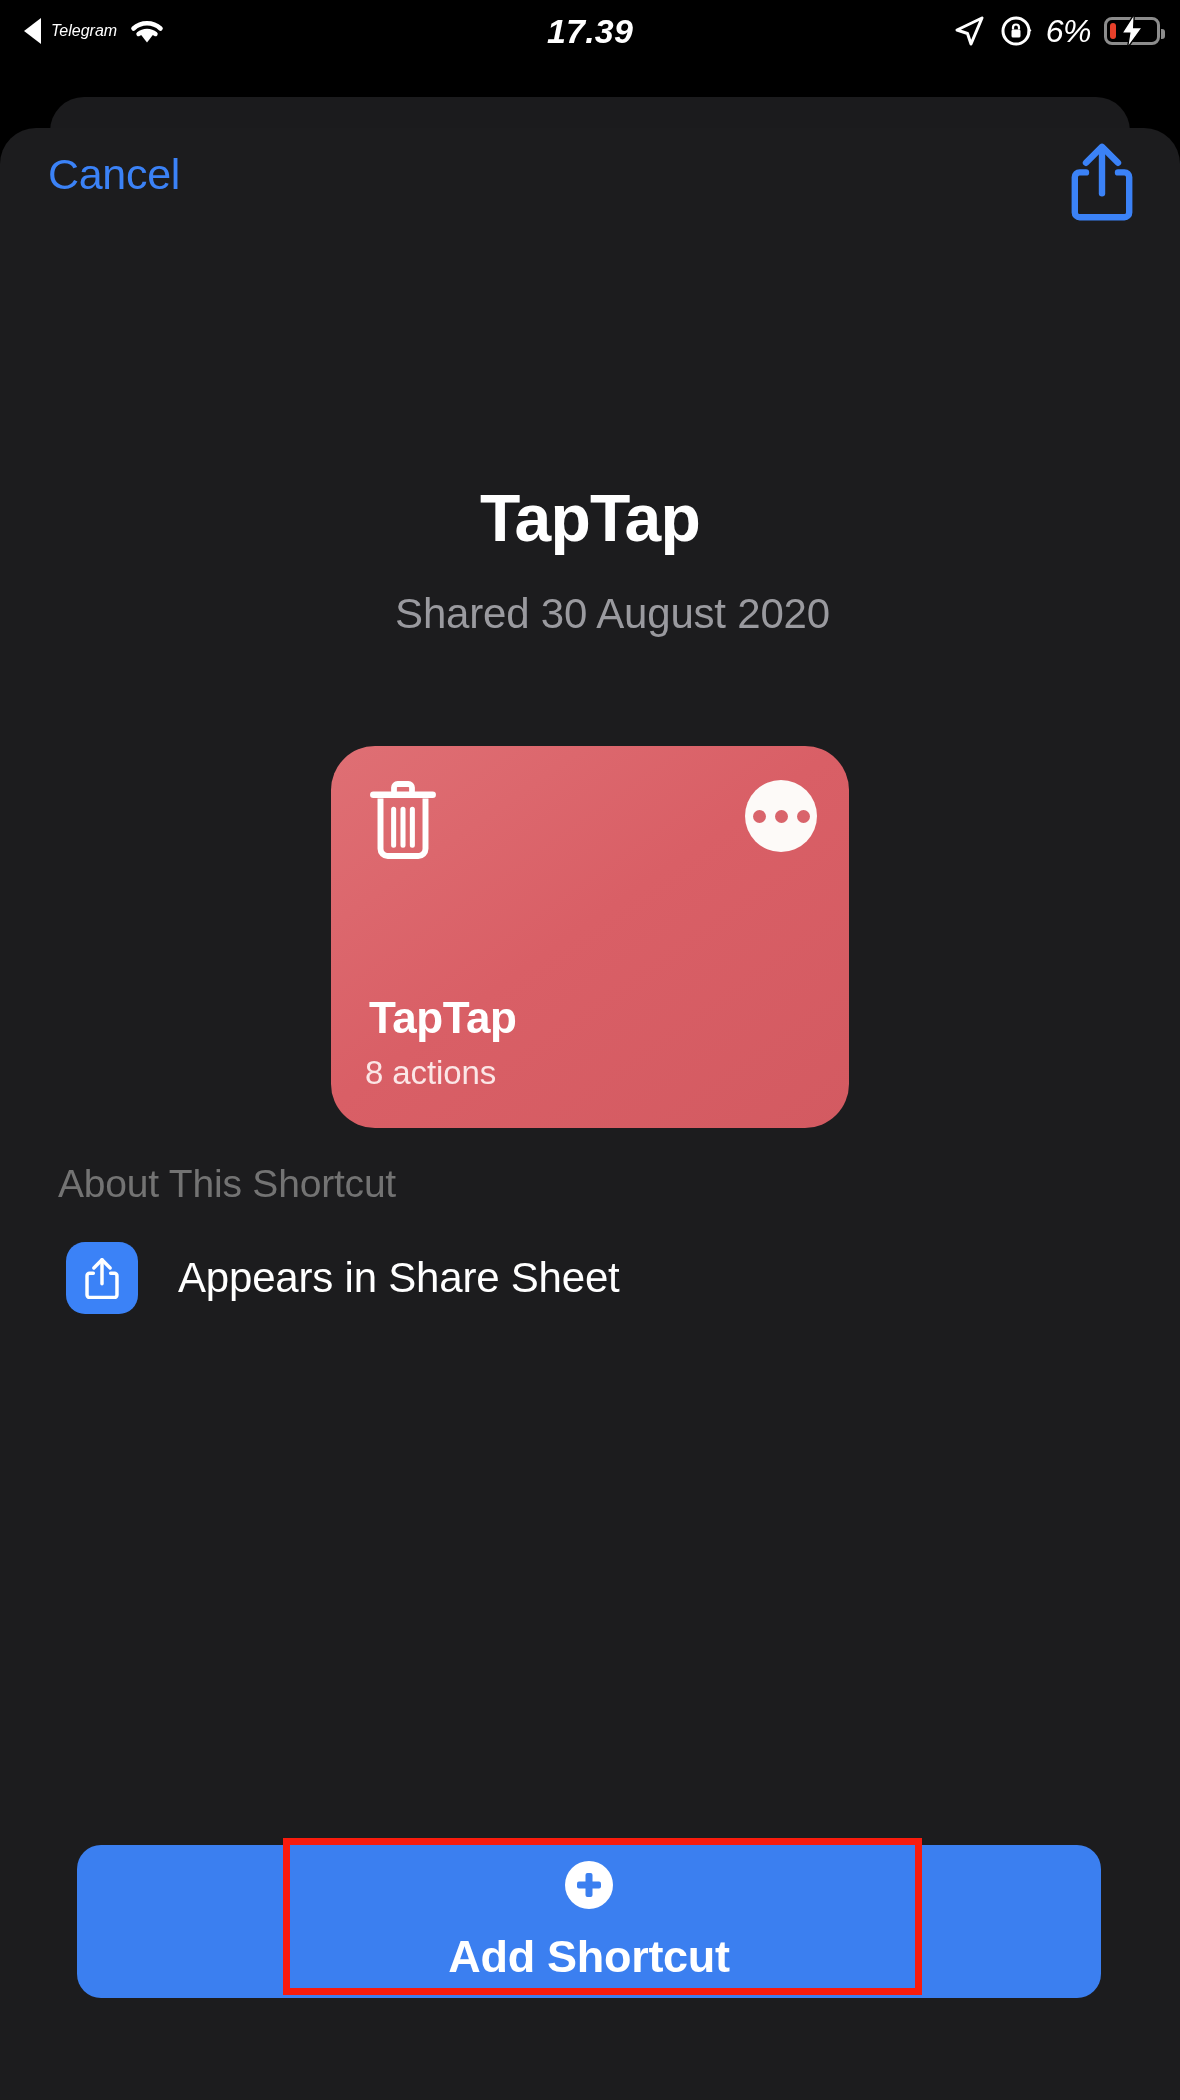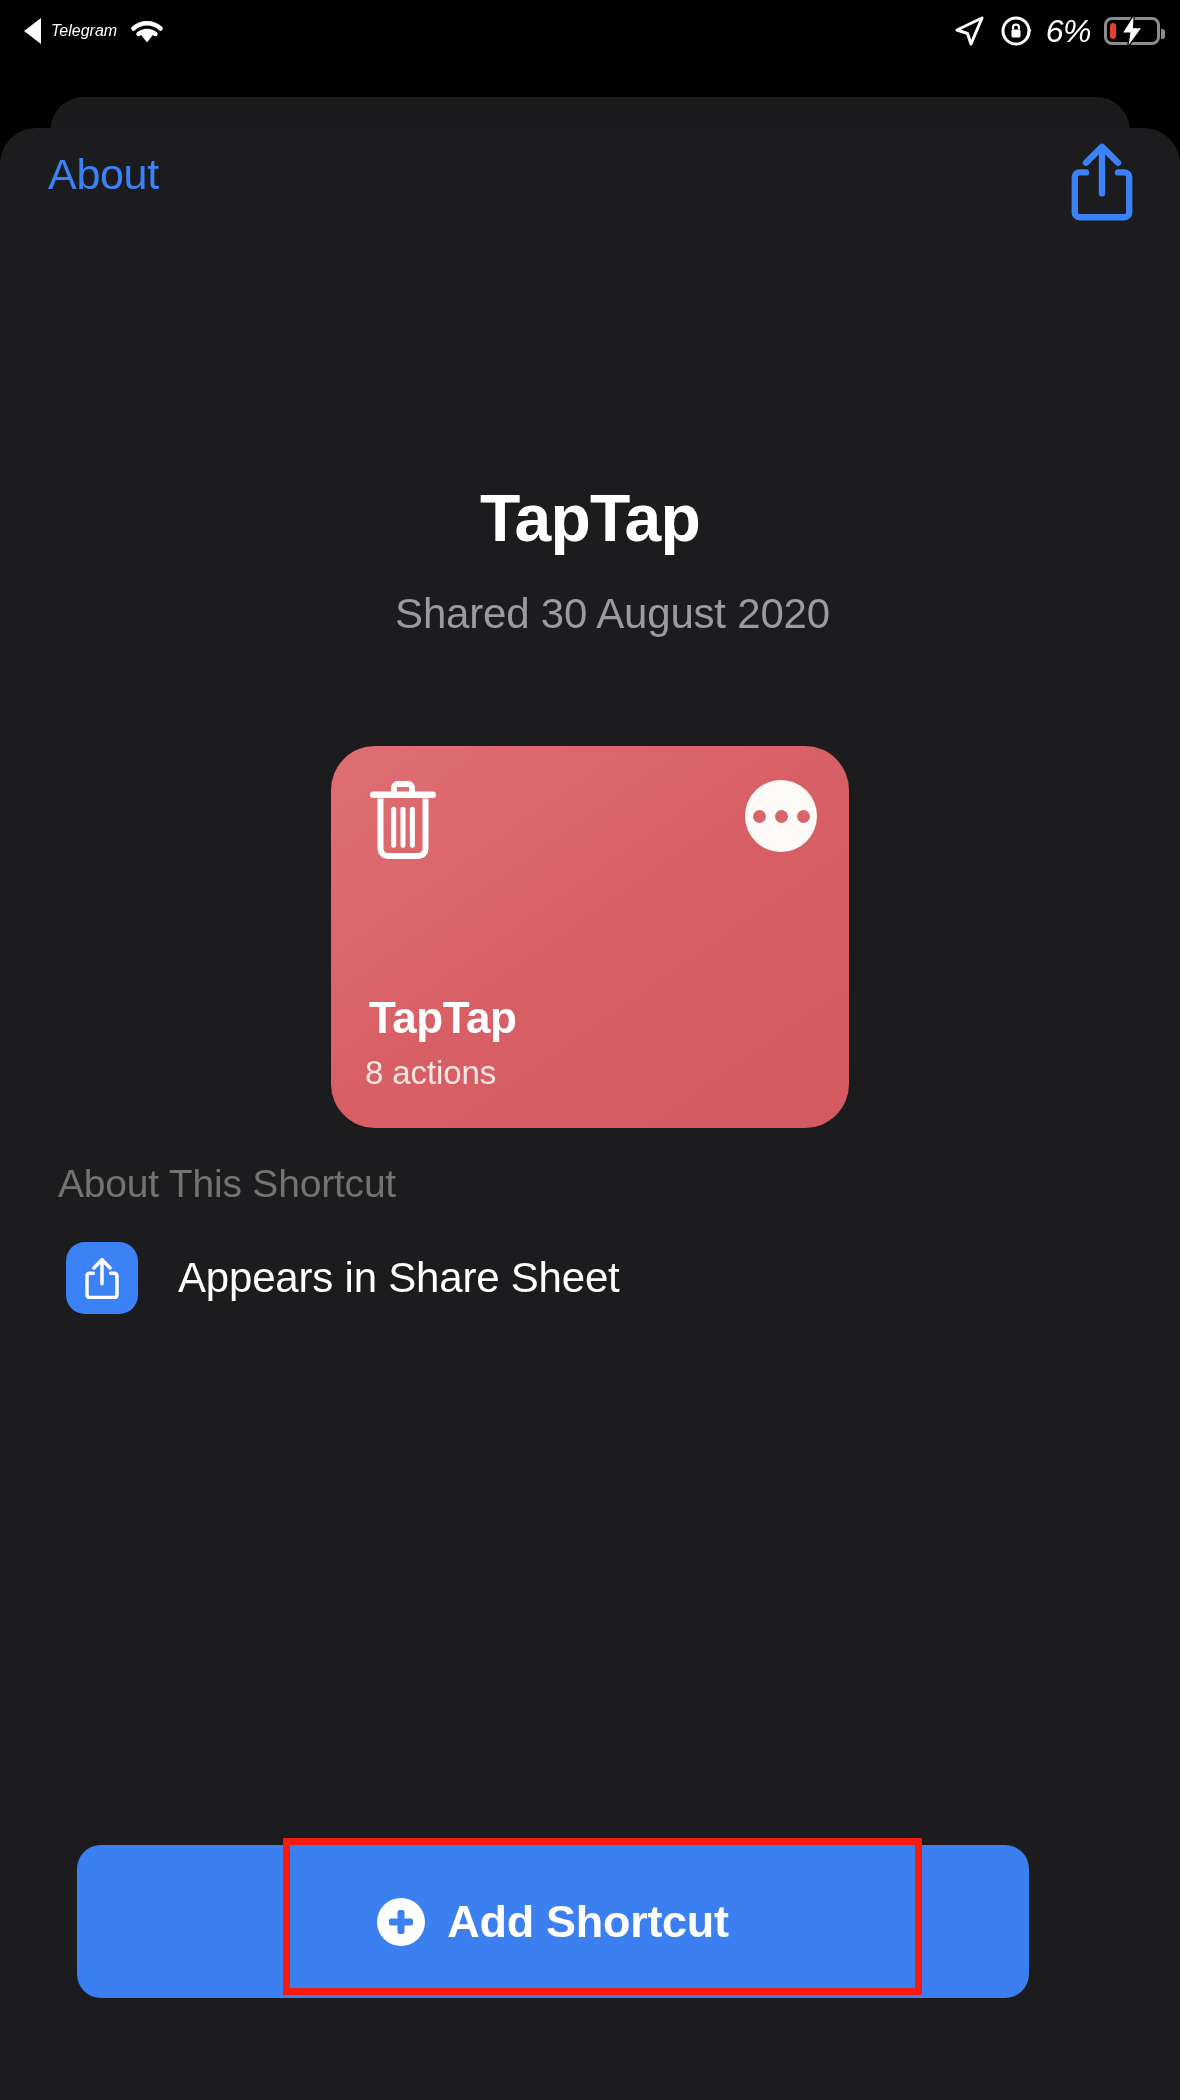--- a/index.html
+++ b/index.html
@@ -273,31 +273,32 @@
     color: #ffffff;
     letter-spacing: -0.2px;
     margin-left: 8px;
   }
 
   
   #add-shortcut-button {
     position: absolute;
     left: 77px;
     top: 1717px;
-    width: 952px;
+    width: 1024px;
     height: 153px;
     border-radius: 24px;
     background: #3b7ff0;
     display: flex;
     align-items: center;
     justify-content: center;
     gap: 22px;
     cursor: pointer;
     border: none;
     font-family: "Liberation Sans", sans-serif;
+    flex-direction: column;
   }
   #add-plus-icon {
     width: 48px;
     height: 48px;
     border-radius: 50%;
     background: #ffffff;
     position: relative;
     flex: none;
   }
   #add-plus-icon::before,
@@ -346,20 +347,21 @@
     <div id="status-left">
       <span class="back-tri"></span>
       <span>Telegram</span>
       <svg width="40" height="32" viewBox="0 0 40 32">
         <path d="M20 27.5 L27 18.5 A11.5 11.5 0 0 0 13 18.5 Z" fill="#ffffff"></path>
         <path d="M6.5 13.5 A20 20 0 0 1 33.5 13.5" stroke="#ffffff" stroke-width="4.6" fill="none" stroke-linecap="round"></path>
         <path d="M11.5 19 A13.5 13.5 0 0 1 28.5 19" stroke="#ffffff" stroke-width="4.4" fill="none" stroke-linecap="round"></path>
       </svg>
     </div>
 
+    <div id="status-center">17.39</div>
 
     <div id="status-right">
       <svg width="34" height="34" viewBox="0 0 34 34">
         <path d="M30 4 L5 16 L15.5 19.5 L19 30 Z" fill="none" stroke="#ffffff" stroke-width="3" stroke-linejoin="round"></path>
       </svg>
       <svg width="34" height="34" viewBox="0 0 34 34">
         <circle cx="17" cy="17" r="13" fill="none" stroke="#ffffff" stroke-width="3"></circle>
         <rect x="12.5" y="15.5" width="9" height="8" rx="1.6" fill="#ffffff"></rect>
         <path d="M14 15.5 v-2 a3 3 0 0 1 6 0 v2" fill="none" stroke="#ffffff" stroke-width="2.2"></path>
         <path d="M29 13 l3.5 3.5 -4 3" fill="#ffffff"></path>
@@ -372,21 +374,21 @@
         </svg>
       </span>
     </div>
   </div>
 
   <div id="back-card"></div>
 
   <div id="sheet">
 
     <div id="nav-bar">
-      <button id="cancel-button">About</button>
+      <button id="cancel-button">Cancel</button>
 
       <svg id="share-button" viewBox="0 0 44 50">
         <path d="M12 19 H8 a3 3 0 0 0 -3 3 v22 a3 3 0 0 0 3 3 h28 a3 3 0 0 0 3 -3 V22 a3 3 0 0 0 -3 -3 h-4" fill="none" stroke="#3b82f7" stroke-width="4" stroke-linecap="round" stroke-linejoin="round"></path>
         <path d="M22 32 V4" fill="none" stroke="#3b82f7" stroke-width="4" stroke-linecap="round"></path>
         <path d="M12 13 L22 3 L32 13" fill="none" stroke="#3b82f7" stroke-width="4" stroke-linecap="round" stroke-linejoin="round"></path>
       </svg>
     </div>
 
     <div id="shortcut-title">TapTap</div>
     <div id="shared-date">Shared 30 August 2020</div>

